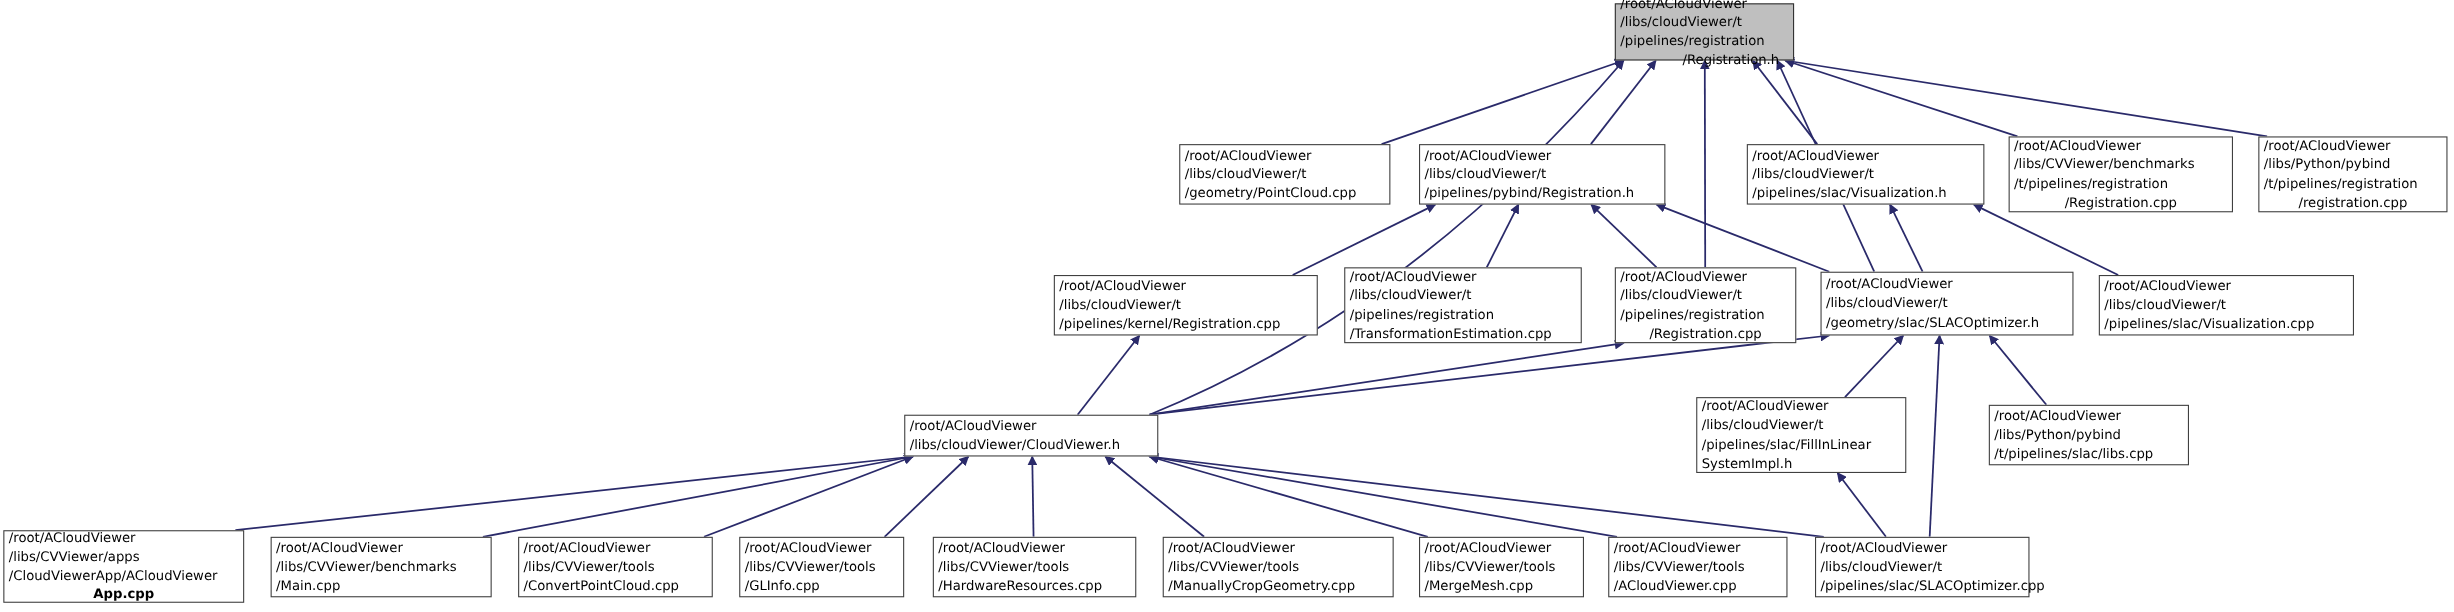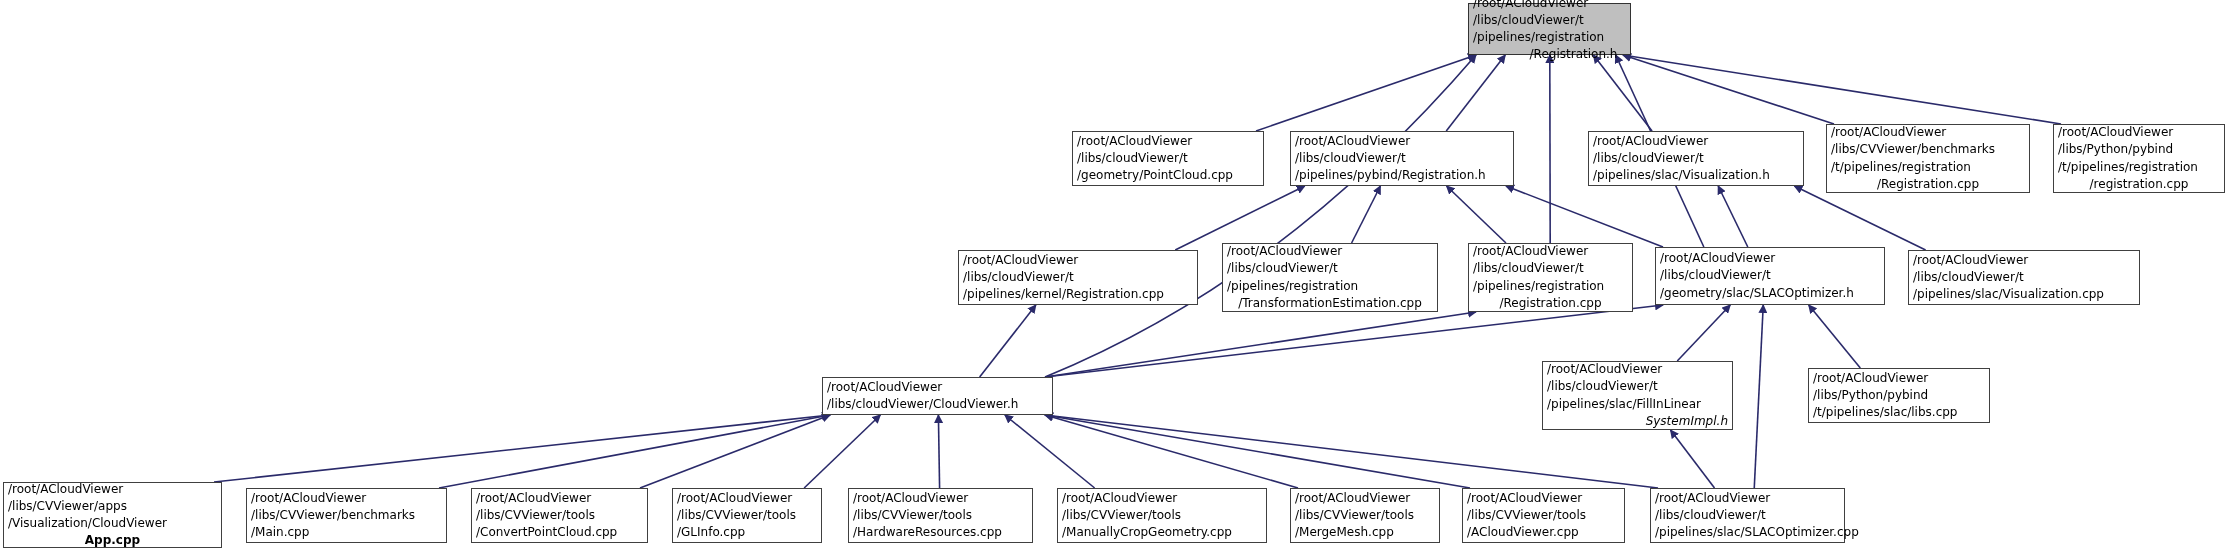--- a/index.html
+++ b/index.html
@@ -58,28 +58,28 @@
       </g>
   </svg>
   <div id="node-layer">
       <div class="node root lft" style="left: 1468px; top: 3px; width: 163px; height: 52px;"><span class="ln">/root/ACloudViewer</span><span class="ln">/libs/cloudViewer/t</span><span class="ln">/pipelines/registration</span><span class="ln" style="text-align: center; margin-left: 48px;">/Registration.h</span></div>
       <div class="node lft" style="left: 1072px; top: 131px; width: 192px; height: 55px;"><span class="ln">/root/ACloudViewer</span><span class="ln">/libs/cloudViewer/t</span><span class="ln">/geometry/PointCloud.cpp</span></div>
       <div class="node lft" style="left: 1290px; top: 131px; width: 224px; height: 55px;"><span class="ln">/root/ACloudViewer</span><span class="ln">/libs/cloudViewer/t</span><span class="ln">/pipelines/pybind/Registration.h</span></div>
       <div class="node lft" style="left: 1588px; top: 131px; width: 216px; height: 55px;"><span class="ln">/root/ACloudViewer</span><span class="ln">/libs/cloudViewer/t</span><span class="ln">/pipelines/slac/Visualization.h</span></div>
       <div class="node lft" style="left: 1826px; top: 124px; width: 204px; height: 69px;"><span class="ln">/root/ACloudViewer</span><span class="ln">/libs/CVViewer/benchmarks</span><span class="ln">/t/pipelines/registration</span><span class="ln" style="text-align: center;">/Registration.cpp</span></div>
       <div class="node lft" style="left: 2053px; top: 124px; width: 172px; height: 69px;"><span class="ln">/root/ACloudViewer</span><span class="ln">/libs/Python/pybind</span><span class="ln">/t/pipelines/registration</span><span class="ln" style="text-align: center;">/registration.cpp</span></div>
       <div class="node lft" style="left: 958px; top: 250px; width: 240px; height: 55px;"><span class="ln">/root/ACloudViewer</span><span class="ln">/libs/cloudViewer/t</span><span class="ln">/pipelines/kernel/Registration.cpp</span></div>
-      <div class="node lft" style="left: 1222px; top: 243px; width: 216px; height: 69px;"><span class="ln">/root/ACloudViewer</span><span class="ln">/libs/cloudViewer/t</span><span class="ln">/pipelines/registration</span><span class="ln" style="text-align: center;">/TransformationEstimation.cpp</span></div>
+      <div class="node lft" style="left: 1222px; top: 243px; width: 216px; height: 69px;"><span class="ln">/root/ACloudViewer</span><span class="ln">/libs/cloudViewer/t</span><span class="ln">/pipelines/registration</span><span class="ln" style="text-align: left;">/TransformationEstimation.cpp</span></div>
       <div class="node lft" style="left: 1468px; top: 243px; width: 165px; height: 69px;"><span class="ln">/root/ACloudViewer</span><span class="ln">/libs/cloudViewer/t</span><span class="ln">/pipelines/registration</span><span class="ln" style="text-align: center;">/Registration.cpp</span></div>
       <div class="node lft" style="left: 1655px; top: 247px; width: 230px; height: 58px;"><span class="ln">/root/ACloudViewer</span><span class="ln">/libs/cloudViewer/t</span><span class="ln">/geometry/slac/SLACOptimizer.h</span></div>
       <div class="node lft" style="left: 1908px; top: 250px; width: 232px; height: 55px;"><span class="ln">/root/ACloudViewer</span><span class="ln">/libs/cloudViewer/t</span><span class="ln">/pipelines/slac/Visualization.cpp</span></div>
       <div class="node lft" style="left: 822px; top: 377px; width: 231px; height: 38px;"><span class="ln">/root/ACloudViewer</span><span class="ln">/libs/cloudViewer/CloudViewer.h</span></div>
-      <div class="node lft" style="left: 1542px; top: 361px; width: 191px; height: 69px;"><span class="ln">/root/ACloudViewer</span><span class="ln">/libs/cloudViewer/t</span><span class="ln">/pipelines/slac/FillInLinear</span><span class="ln" style="text-align: right; font-style: italic;">SystemImpl.h</span></div>
+      <div class="node lft" style="left: 1542px; top: 361px; width: 191px; height: 69px;"><span class="ln">/root/ACloudViewer</span><span class="ln">/libs/cloudViewer/t</span><span class="ln">/pipelines/slac/FillInLinear</span><span class="ln" style="text-align: left;">SystemImpl.h</span></div>
       <div class="node lft" style="left: 1808px; top: 368px; width: 182px; height: 55px;"><span class="ln">/root/ACloudViewer</span><span class="ln">/libs/Python/pybind</span><span class="ln">/t/pipelines/slac/libs.cpp</span></div>
-      <div class="node lft" style="left: 3px; top: 482px; width: 219px; height: 66px;"><span class="ln">/root/ACloudViewer</span><span class="ln">/libs/CVViewer/apps</span><span class="ln">/Visualization/CloudViewer</span><span class="ln" style="text-align: center; font-weight: bold;">App.cpp</span></div>
+      <div class="node lft" style="left: 3px; top: 482px; width: 219px; height: 66px;"><span class="ln">/root/ACloudViewer</span><span class="ln">/libs/CVViewer/apps</span><span class="ln">/CloudViewerApp/ACloudViewer</span><span class="ln" style="text-align: center; font-weight: bold;">App.cpp</span></div>
       <div class="node lft" style="left: 246px; top: 488px; width: 201px; height: 55px;"><span class="ln">/root/ACloudViewer</span><span class="ln">/libs/CVViewer/benchmarks</span><span class="ln">/Main.cpp</span></div>
       <div class="node lft" style="left: 471px; top: 488px; width: 177px; height: 55px;"><span class="ln">/root/ACloudViewer</span><span class="ln">/libs/CVViewer/tools</span><span class="ln">/ConvertPointCloud.cpp</span></div>
       <div class="node lft" style="left: 672px; top: 488px; width: 150px; height: 55px;"><span class="ln">/root/ACloudViewer</span><span class="ln">/libs/CVViewer/tools</span><span class="ln">/GLInfo.cpp</span></div>
       <div class="node lft" style="left: 848px; top: 488px; width: 185px; height: 55px;"><span class="ln">/root/ACloudViewer</span><span class="ln">/libs/CVViewer/tools</span><span class="ln">/HardwareResources.cpp</span></div>
       <div class="node lft" style="left: 1057px; top: 488px; width: 210px; height: 55px;"><span class="ln">/root/ACloudViewer</span><span class="ln">/libs/CVViewer/tools</span><span class="ln">/ManuallyCropGeometry.cpp</span></div>
       <div class="node lft" style="left: 1290px; top: 488px; width: 150px; height: 55px;"><span class="ln">/root/ACloudViewer</span><span class="ln">/libs/CVViewer/tools</span><span class="ln">/MergeMesh.cpp</span></div>
       <div class="node lft" style="left: 1462px; top: 488px; width: 163px; height: 55px;"><span class="ln">/root/ACloudViewer</span><span class="ln">/libs/CVViewer/tools</span><span class="ln">/ACloudViewer.cpp</span></div>
       <div class="node lft" style="left: 1650px; top: 488px; width: 195px; height: 55px;"><span class="ln">/root/ACloudViewer</span><span class="ln">/libs/cloudViewer/t</span><span class="ln">/pipelines/slac/SLACOptimizer.cpp</span></div>
     </div>
 </div>

